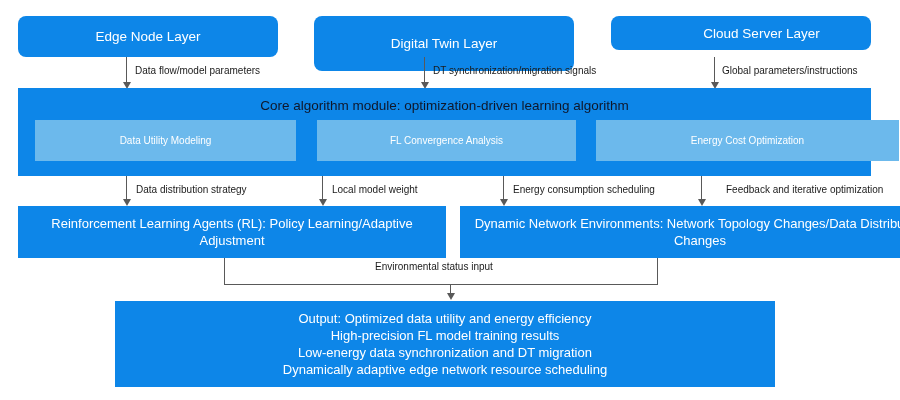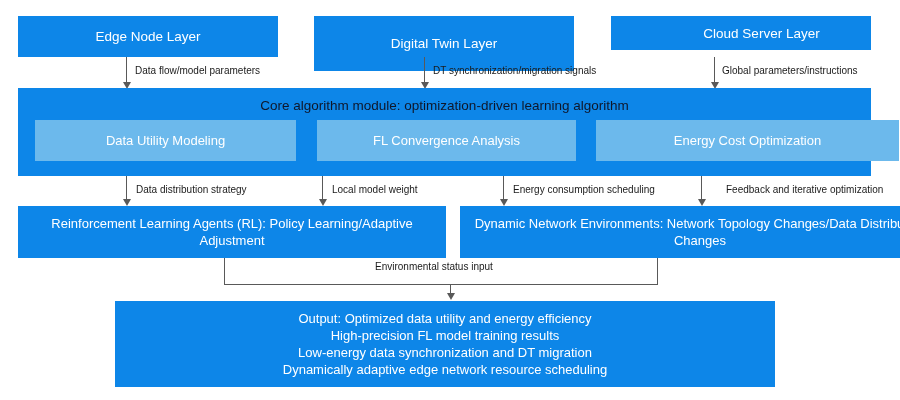--- a/index.html
+++ b/index.html
@@ -26,30 +26,30 @@
     color: #ffffff;
     display: flex;
     align-items: center;
     justify-content: center;
     text-align: center;
     font-size: 13px;
     line-height: 17px;
     box-sizing: border-box;
     padding: 2px 6px;
   }
-  .box.layer { font-size: 13.5px; }
+  .box.layer { font-size: 13.5px; border-radius: 8px; }
   .subbox {
     position: absolute;
     background: #6cb9ec;
     color: #ffffff;
     display: flex;
     align-items: center;
     justify-content: center;
     text-align: center;
-    font-size: 13px;
+    font-size: 10px;
     line-height: 16px;
     box-sizing: border-box;
     padding: 2px 6px;
   }
   .core-title {
     position: absolute;
     color: #0f172a;
     font-size: 13.5px;
     text-align: center;
     width: 100%;

